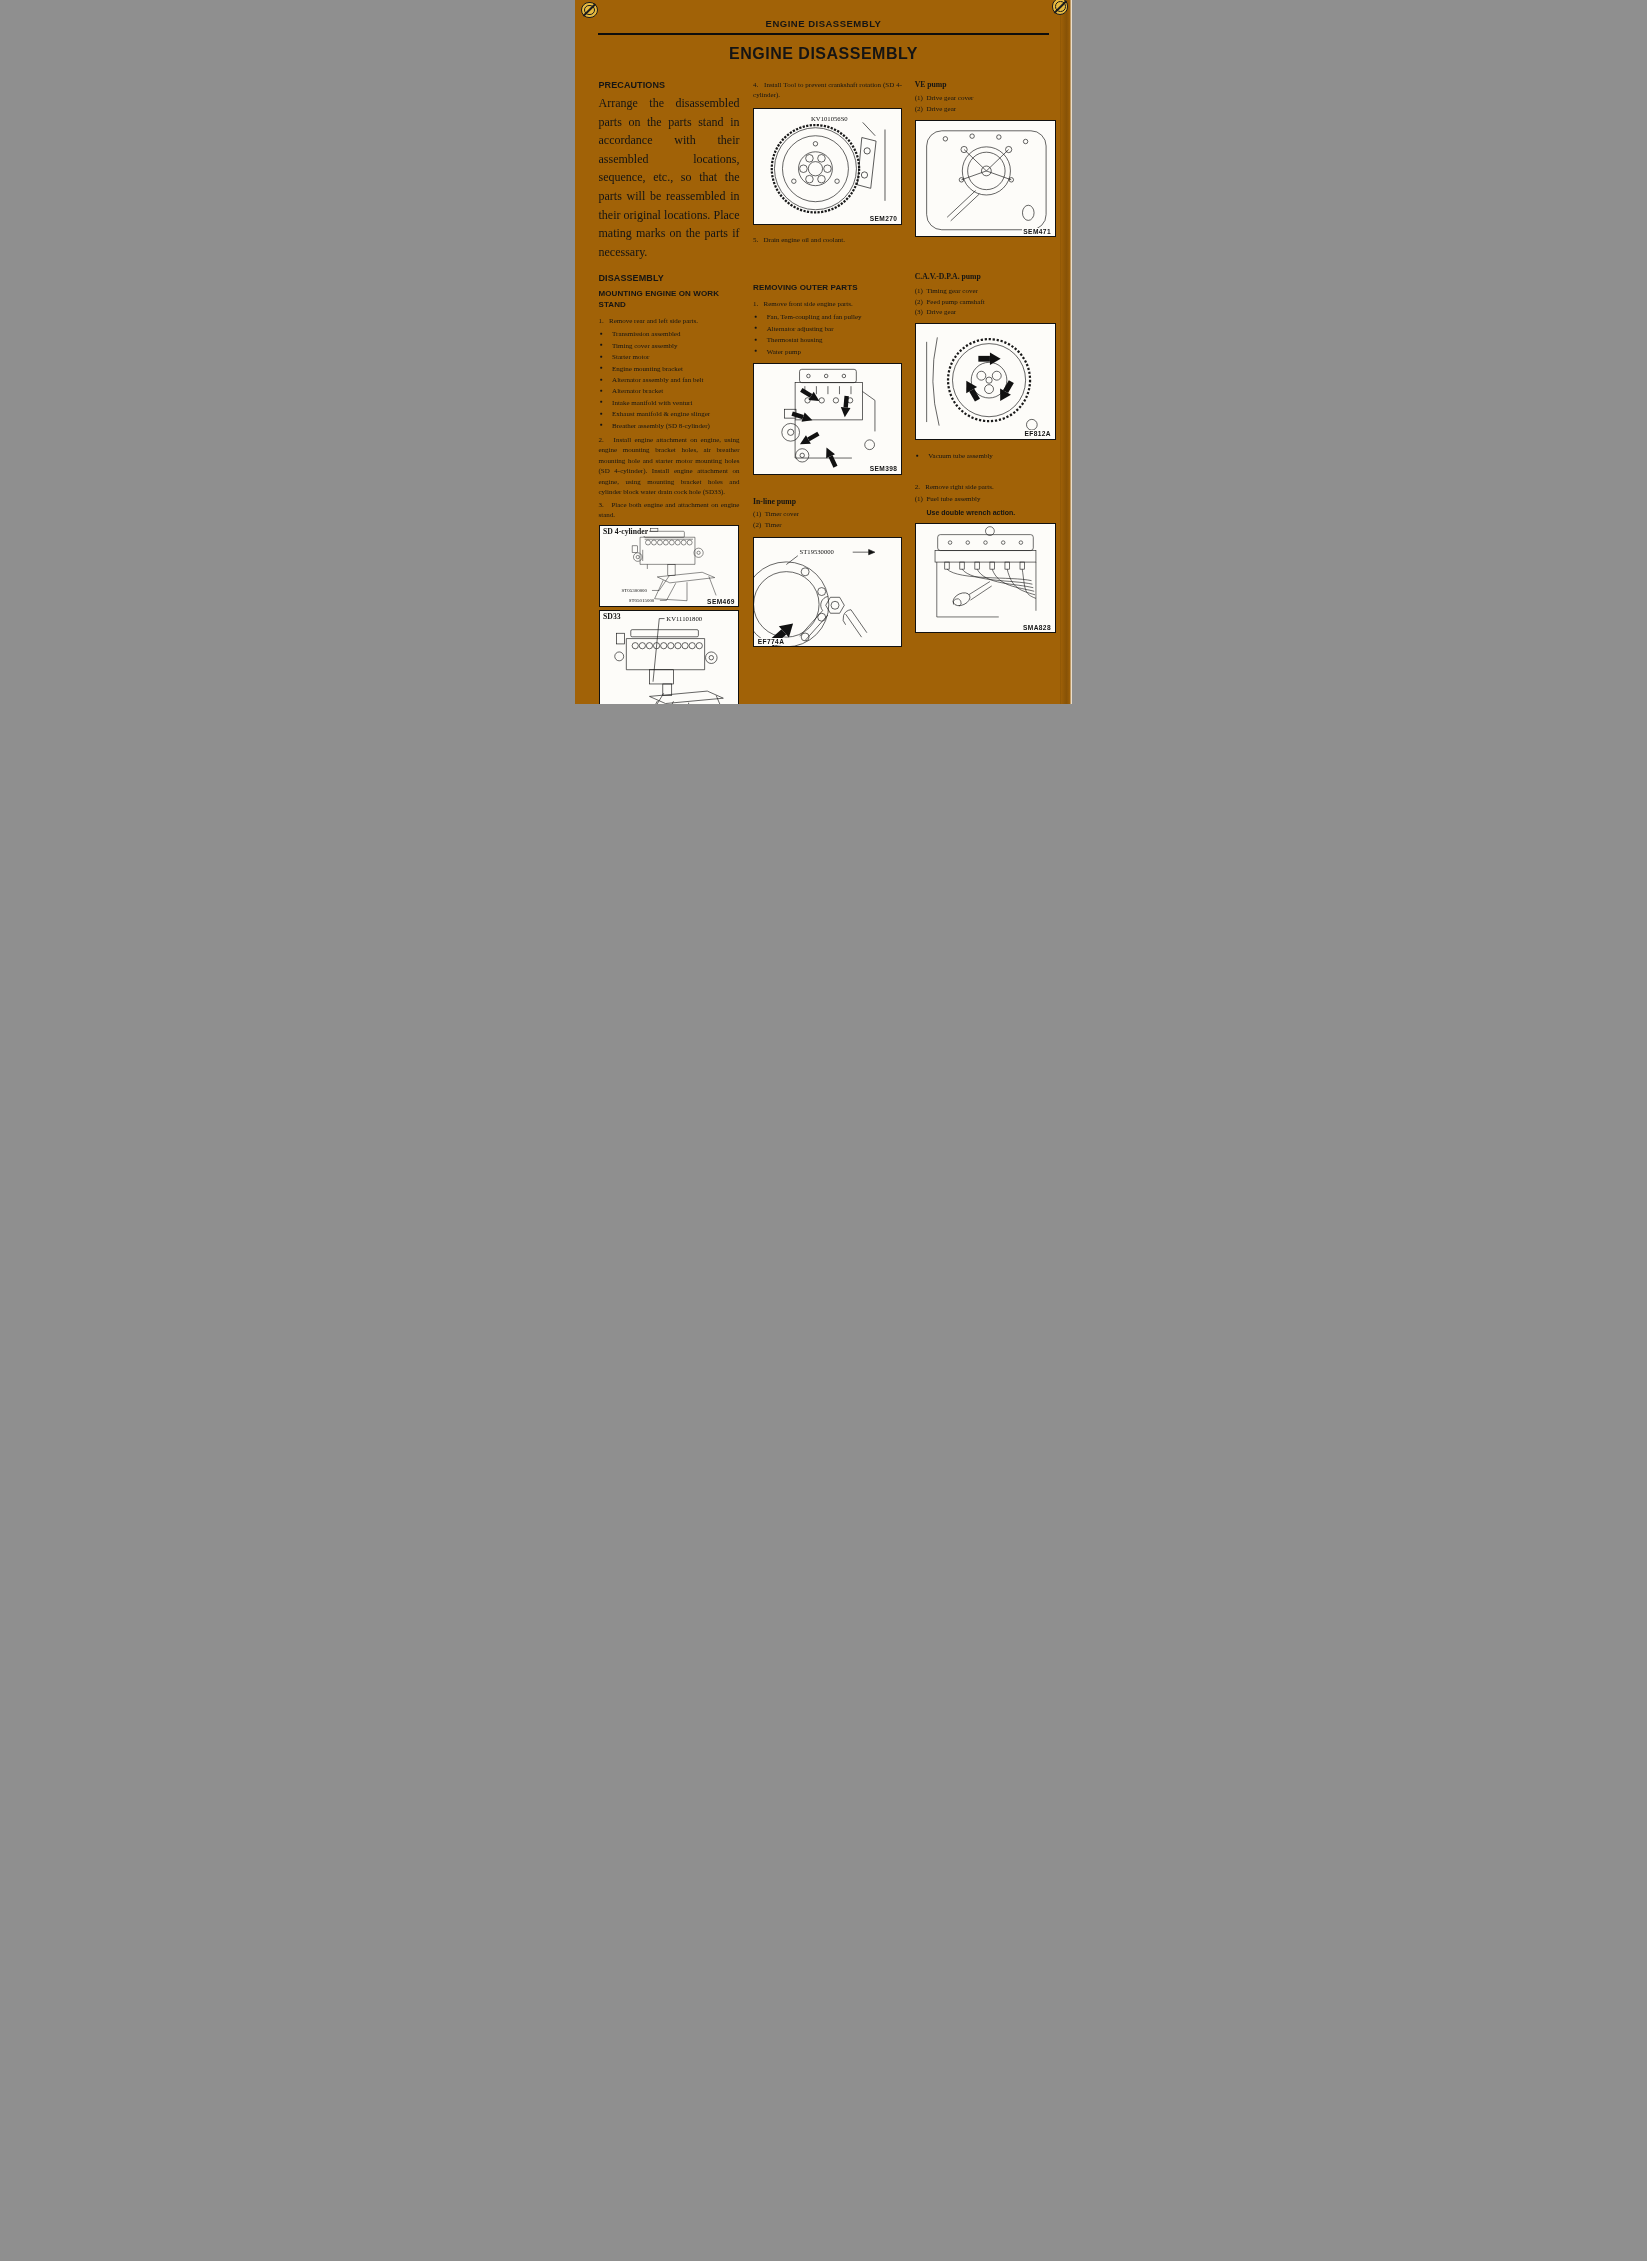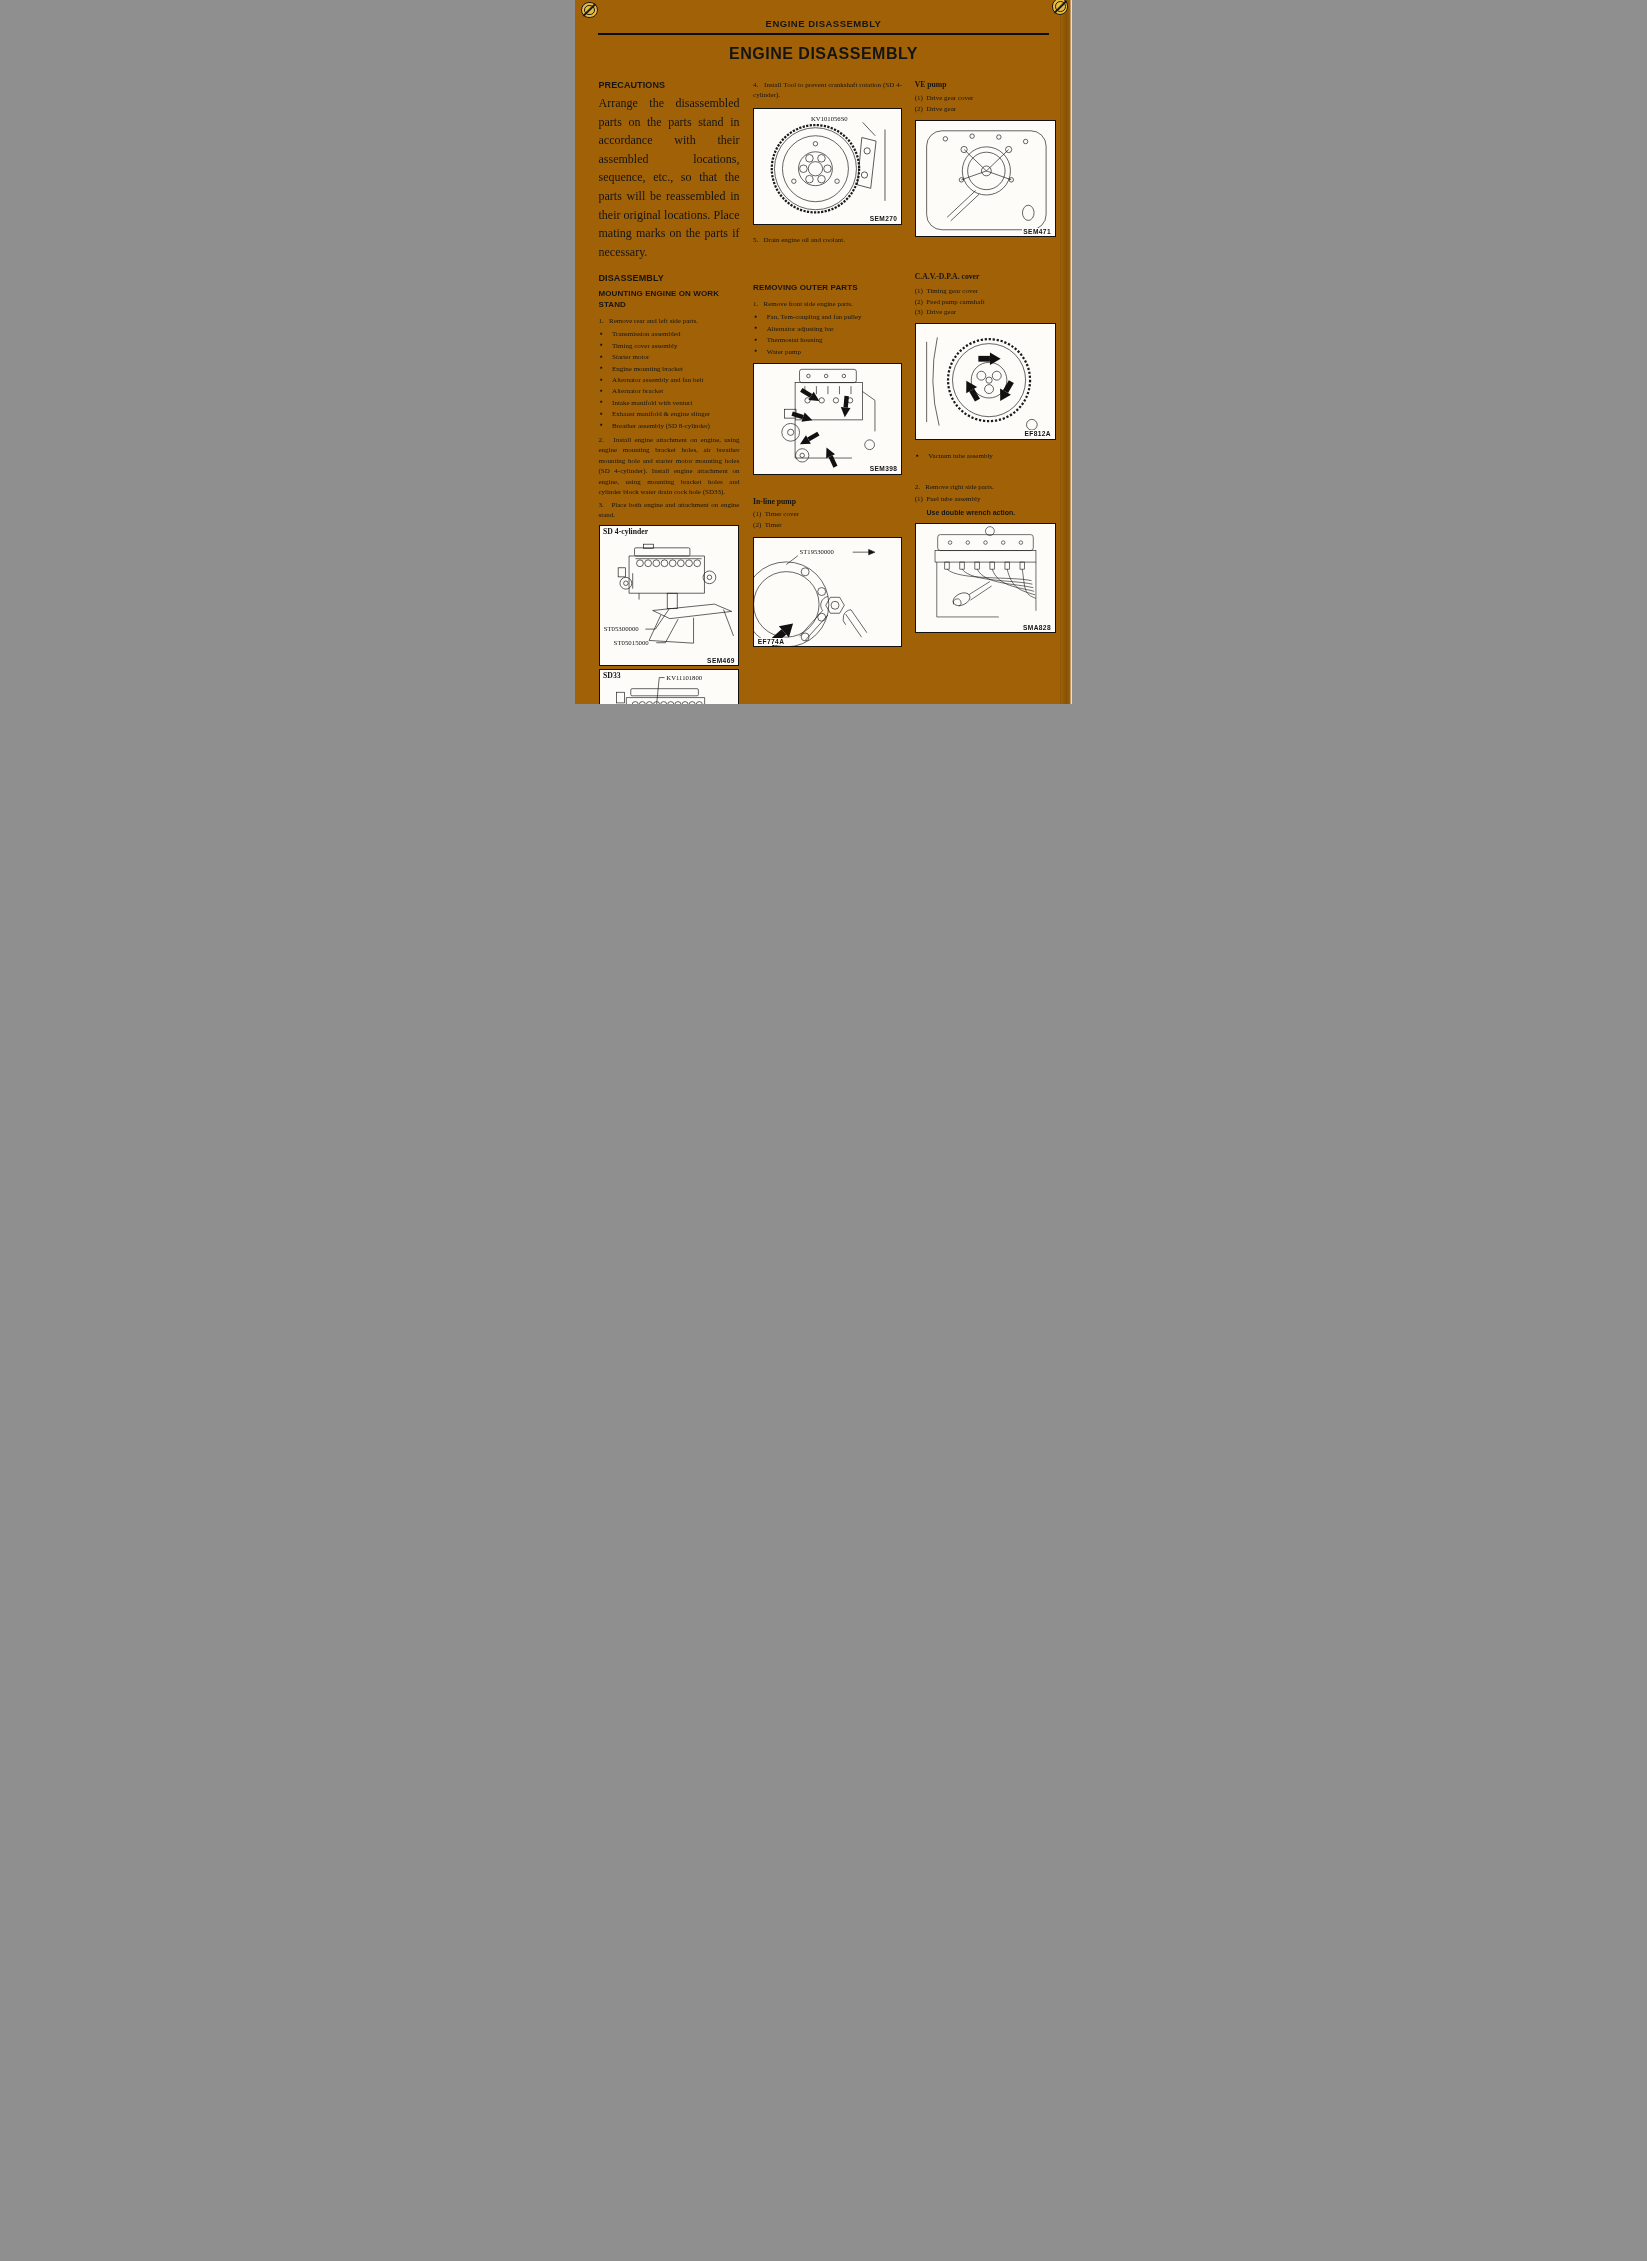--- a/index.html
+++ b/index.html
@@ -117,21 +117,21 @@
         <div class="item">Engine mounting bracket</div>
         <div class="item">Alternator assembly and fan belt</div>
         <div class="item">Alternator bracket</div>
         <div class="item">Intake manifold with venturi</div>
         <div class="item">Exhaust manifold &amp; engine slinger</div>
         <div class="item">Breather assembly (SD 8-cylinder)</div>
       </div>
       <div class="step mb4">2.&nbsp;&nbsp;&nbsp;Install engine attachment on engine, using engine mounting bracket holes, air breather mounting hole and starter motor mounting holes (SD 4-cylinder). Install engine attachment on engine, using mounting bracket holes and cylinder block water drain cock hole (SD33).</div>
       <div class="step mb10">3.&nbsp;&nbsp;&nbsp;Place both engine and attachment on engine stand.</div>
 
-      <div class="fig mb6" style="height:141px;">
+      <div class="fig mb6" style="height:82px;">
         <span class="fig-tag">SD 4-cylinder</span>
         <svg viewBox="0 0 306 242">
           <g stroke="#1a1a1a" stroke-width="1.5" fill="none">
             <rect x="96" y="8" width="22" height="9"></rect>
             <rect x="76" y="16" width="122" height="18" rx="3"></rect>
             <path d="M64,34 H230 V116 H64 Z"></path>
             <path d="M78,40 H224"></path>
             <circle cx="88" cy="50" r="7.5"></circle>
               <circle cx="106" cy="50" r="7.5"></circle>
               <circle cx="124" cy="50" r="7.5"></circle>
@@ -343,21 +343,21 @@
               <circle cx="202" cy="64" r="7"></circle>
             <circle cx="96" cy="132" r="5"></circle>
               <circle cx="208" cy="132" r="5"></circle>
             <path d="M64,216 L128,156 M72,224 L136,164"></path>
             <ellipse cx="246" cy="206" rx="13" ry="17"></ellipse>
           </g>
         </svg>
         <span class="fig-code code-right">SEM471</span>
       </div>
 
-      <div class="serif-b mb10">C.A.V.-D.P.A. cover</div>
+      <div class="serif-b mb10">C.A.V.-D.P.A. pump</div>
       <div class="num-item">(1)&nbsp;&nbsp;Timing gear cover</div>
       <div class="num-item">(2)&nbsp;&nbsp;Feed pump camshaft</div>
       <div class="num-item">(3)&nbsp;&nbsp;Drive gear</div>
 
       <div class="fig mt10 mb26" style="height:117px;">
         <svg viewBox="0 0 300 258">
           <g stroke="#1a1a1a" fill="none">
             <path d="M18,40 V220" stroke-width="1.5"></path>
             <path d="M42,30 Q20,130 46,228" stroke-width="1.5"></path>
             <circle cx="158" cy="126" r="92" stroke-width="5" stroke-dasharray="5 4"></circle>

